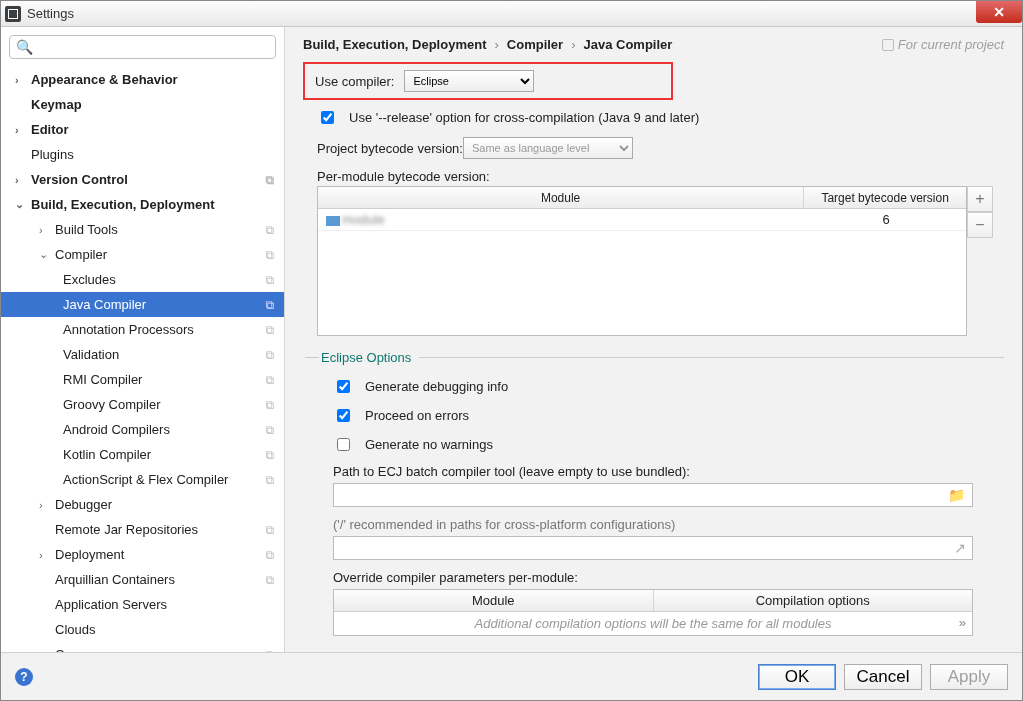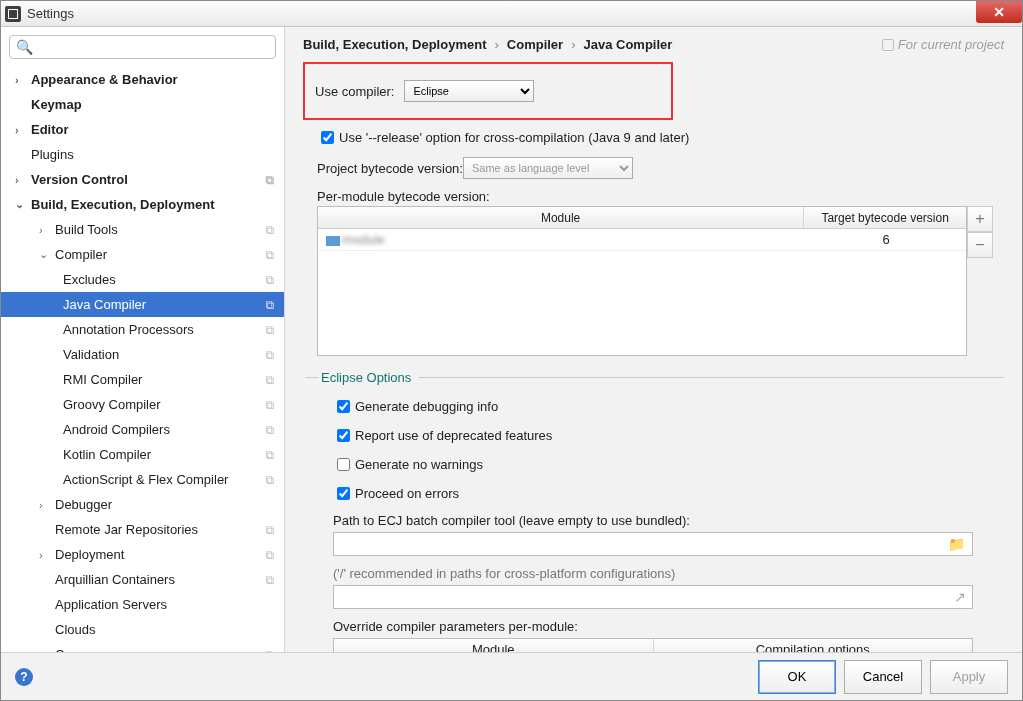--- a/index.html
+++ b/index.html
@@ -23,24 +23,24 @@
   .tree-row .arrow { width: 12px; display: inline-block; color: #666; margin-right: 4px; font-size: 11px; }
   .tree-row.selected { background: #3874d0; color: #fff; }
   .tree-row .copy { position: absolute; right: 10px; color: #bbb; font-size: 12px; }
   .tree-row.selected .copy { color: #e0e0ff; }
   .main { flex: 1; padding: 10px 18px 0 18px; overflow-y: auto; background: #f2f2f2; min-height: 0; }
   .bc { display: flex; align-items: center; gap: 8px; margin-bottom: 10px; }
   .bc b { font-weight: bold; }
   .bc .sep { color: #888; }
   .bc .hint { margin-left: auto; color: #9e9e9e; font-style: italic; display: flex; align-items: center; gap: 4px; }
   .bc .hint-ico { width: 12px; height: 12px; border: 1px solid #bbb; border-radius: 2px; }
-  .highlight-row { border: 2px solid #e33; padding: 16px 10px; display: flex; align-items: center; gap: 10px; margin-bottom: 8px; width: 370px; }
+  .highlight-row { border: 2px solid #e33; padding: 6px 10px; display: flex; align-items: center; gap: 10px; margin-bottom: 8px; width: 370px; }
   select, input[type=text] { font-size: 11px; }
   .combo { width: 130px; height: 22px; border: 1px solid #aaa; background: linear-gradient(#fff,#eee); padding: 0 4px; }
-  .chk-row { display: flex; align-items: center; gap: 2px; margin: 4px 0 10px 14px; }
+  .chk-row { display: flex; align-items: center; gap: 12px; margin: 4px 0 10px 14px; }
   .row { display: flex; align-items: center; margin: 6px 0 10px 14px; }
   .module-table { border: 1px solid #bdbdbd; background: #fff; margin-left: 14px; width: 650px; height: 150px; display: flex; flex-direction: column; margin-bottom: 14px; }
   .module-head { display: flex; background: linear-gradient(#fdfdfd,#ececec); border-bottom: 1px solid #cfcfcf; height: 22px; }
   .module-head div { flex: 1; text-align: center; border-right: 1px solid #d5d5d5; font-size: 12px; line-height: 22px; }
   .module-head div:first-child { flex: 3; }
   .module-head div:last-child { border-right: none; }
   .module-body-row { display: flex; height: 22px; border-bottom: 1px solid #eee; }
   .module-body-row div { flex: 1; text-align: center; line-height: 22px; }
   .module-body-row div:first-child { flex: 3; text-align: left; padding-left: 8px; }
   .mod-ico { display: inline-block; width: 14px; height: 10px; background: #5a9bd5; margin-right: 2px; vertical-align: middle; }
@@ -54,21 +54,21 @@
   .param-row { display: flex; align-items: center; gap: 40px; margin-left: 14px; }
   .override-table { border: 1px solid #bdbdbd; background: #fff; margin: 4px 0 0 14px; width: 640px; }
   .override-head { display: flex; background: linear-gradient(#fdfdfd,#ececec); border-bottom: 1px solid #cfcfcf; height: 22px; }
   .override-head div { flex: 1; text-align: center; line-height: 22px; border-right: 1px solid #d5d5d5; }
   .override-head div:last-child { border-right: none; }
   .override-body { text-align: center; color: #999; font-style: italic; padding: 4px 0; position: relative; }
   .override-body .more { position: absolute; right: 6px; top: 3px; color: #888; font-style: normal; }
   .footer { height: 48px; border-top: 1px solid #d0d0d0; background: #f2f2f2; display: flex; align-items: center; padding: 0 14px; }
   .footer .help { width: 18px; height: 18px; border-radius: 50%; background: #3874d0; color: #fff; display: flex; align-items: center; justify-content: center; font-size: 12px; font-weight: bold; }
   .footer .btns { margin-left: auto; display: flex; gap: 8px; }
-  .footer button { min-width: 78px; height: 34px; border: 1px solid #adadad; background: linear-gradient(#fff,#eee); font-size: 13px; }
+  .footer button { min-width: 78px; height: 26px; border: 1px solid #adadad; background: linear-gradient(#fff,#eee); font-size: 17px; }
   .footer button.primary { border: 1px solid #4a80ce; box-shadow: inset 0 0 0 1px #7aaef0; }
   .footer button.disabled { color: #a0a0a0; text-align: center; }
 </style>
 </head>
 <body>
 
 <div class="window">
   <div class="titlebar">
     <div class="icon"></div>
     <span class="title">Settings</span>
@@ -240,29 +240,25 @@
       </div>
 
       <fieldset class="section">
         <legend>Eclipse Options</legend>
         <label class="chk-row">
             <input type="checkbox" checked="" style="">
             <span>Generate debugging info</span>
           </label>
         <label class="chk-row">
             <input type="checkbox" checked="" style="">
-            <span>Report use of deprecated features</span>
+            <span>Proceed on errors</span>
           </label>
         <label class="chk-row">
             <input type="checkbox" style="">
             <span>Generate no warnings</span>
-          </label>
-        <label class="chk-row">
-            <input type="checkbox" checked="" style="">
-            <span>Proceed on errors</span>
           </label>
 
         <div style="margin:8px 0 0 14px">Path to ECJ batch compiler tool (leave empty to use bundled):</div>
         <div class="wide-input">
             <span class="end-ico">📁</span>
           </div>
 
         <div class="param-row">
           <span style="color:#777">('/' recommended in paths for cross-platform configurations)</span>
         </div>

